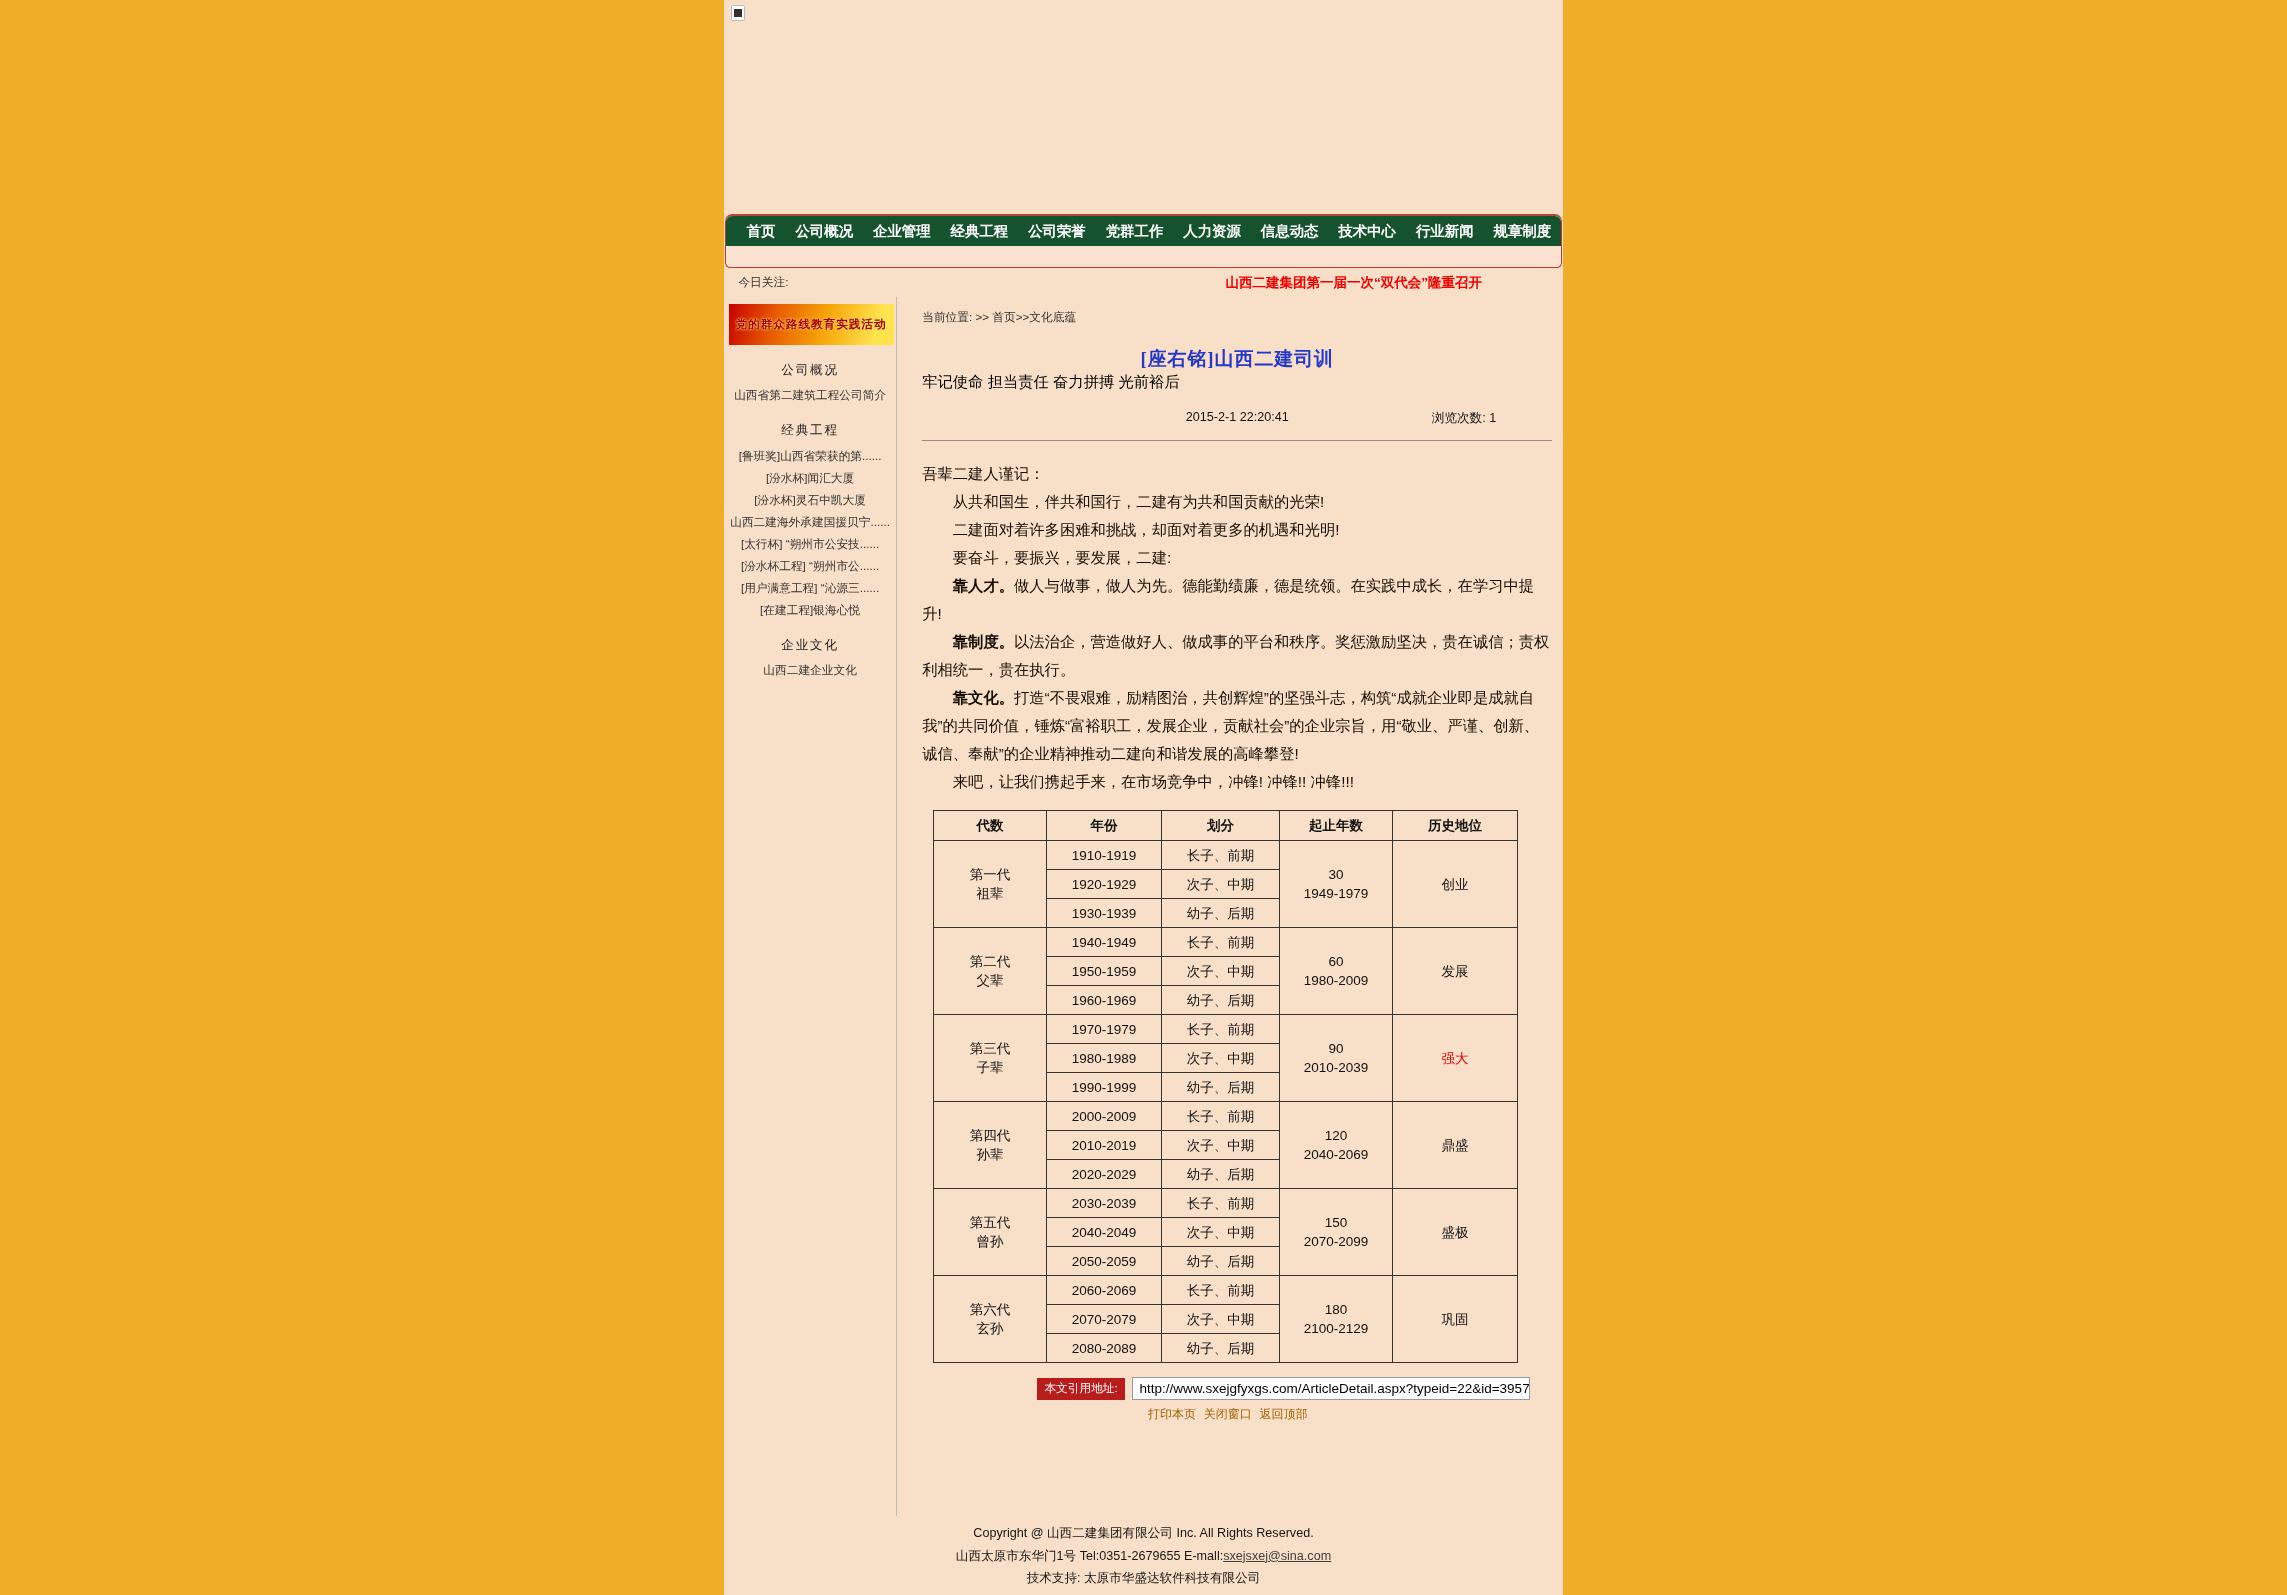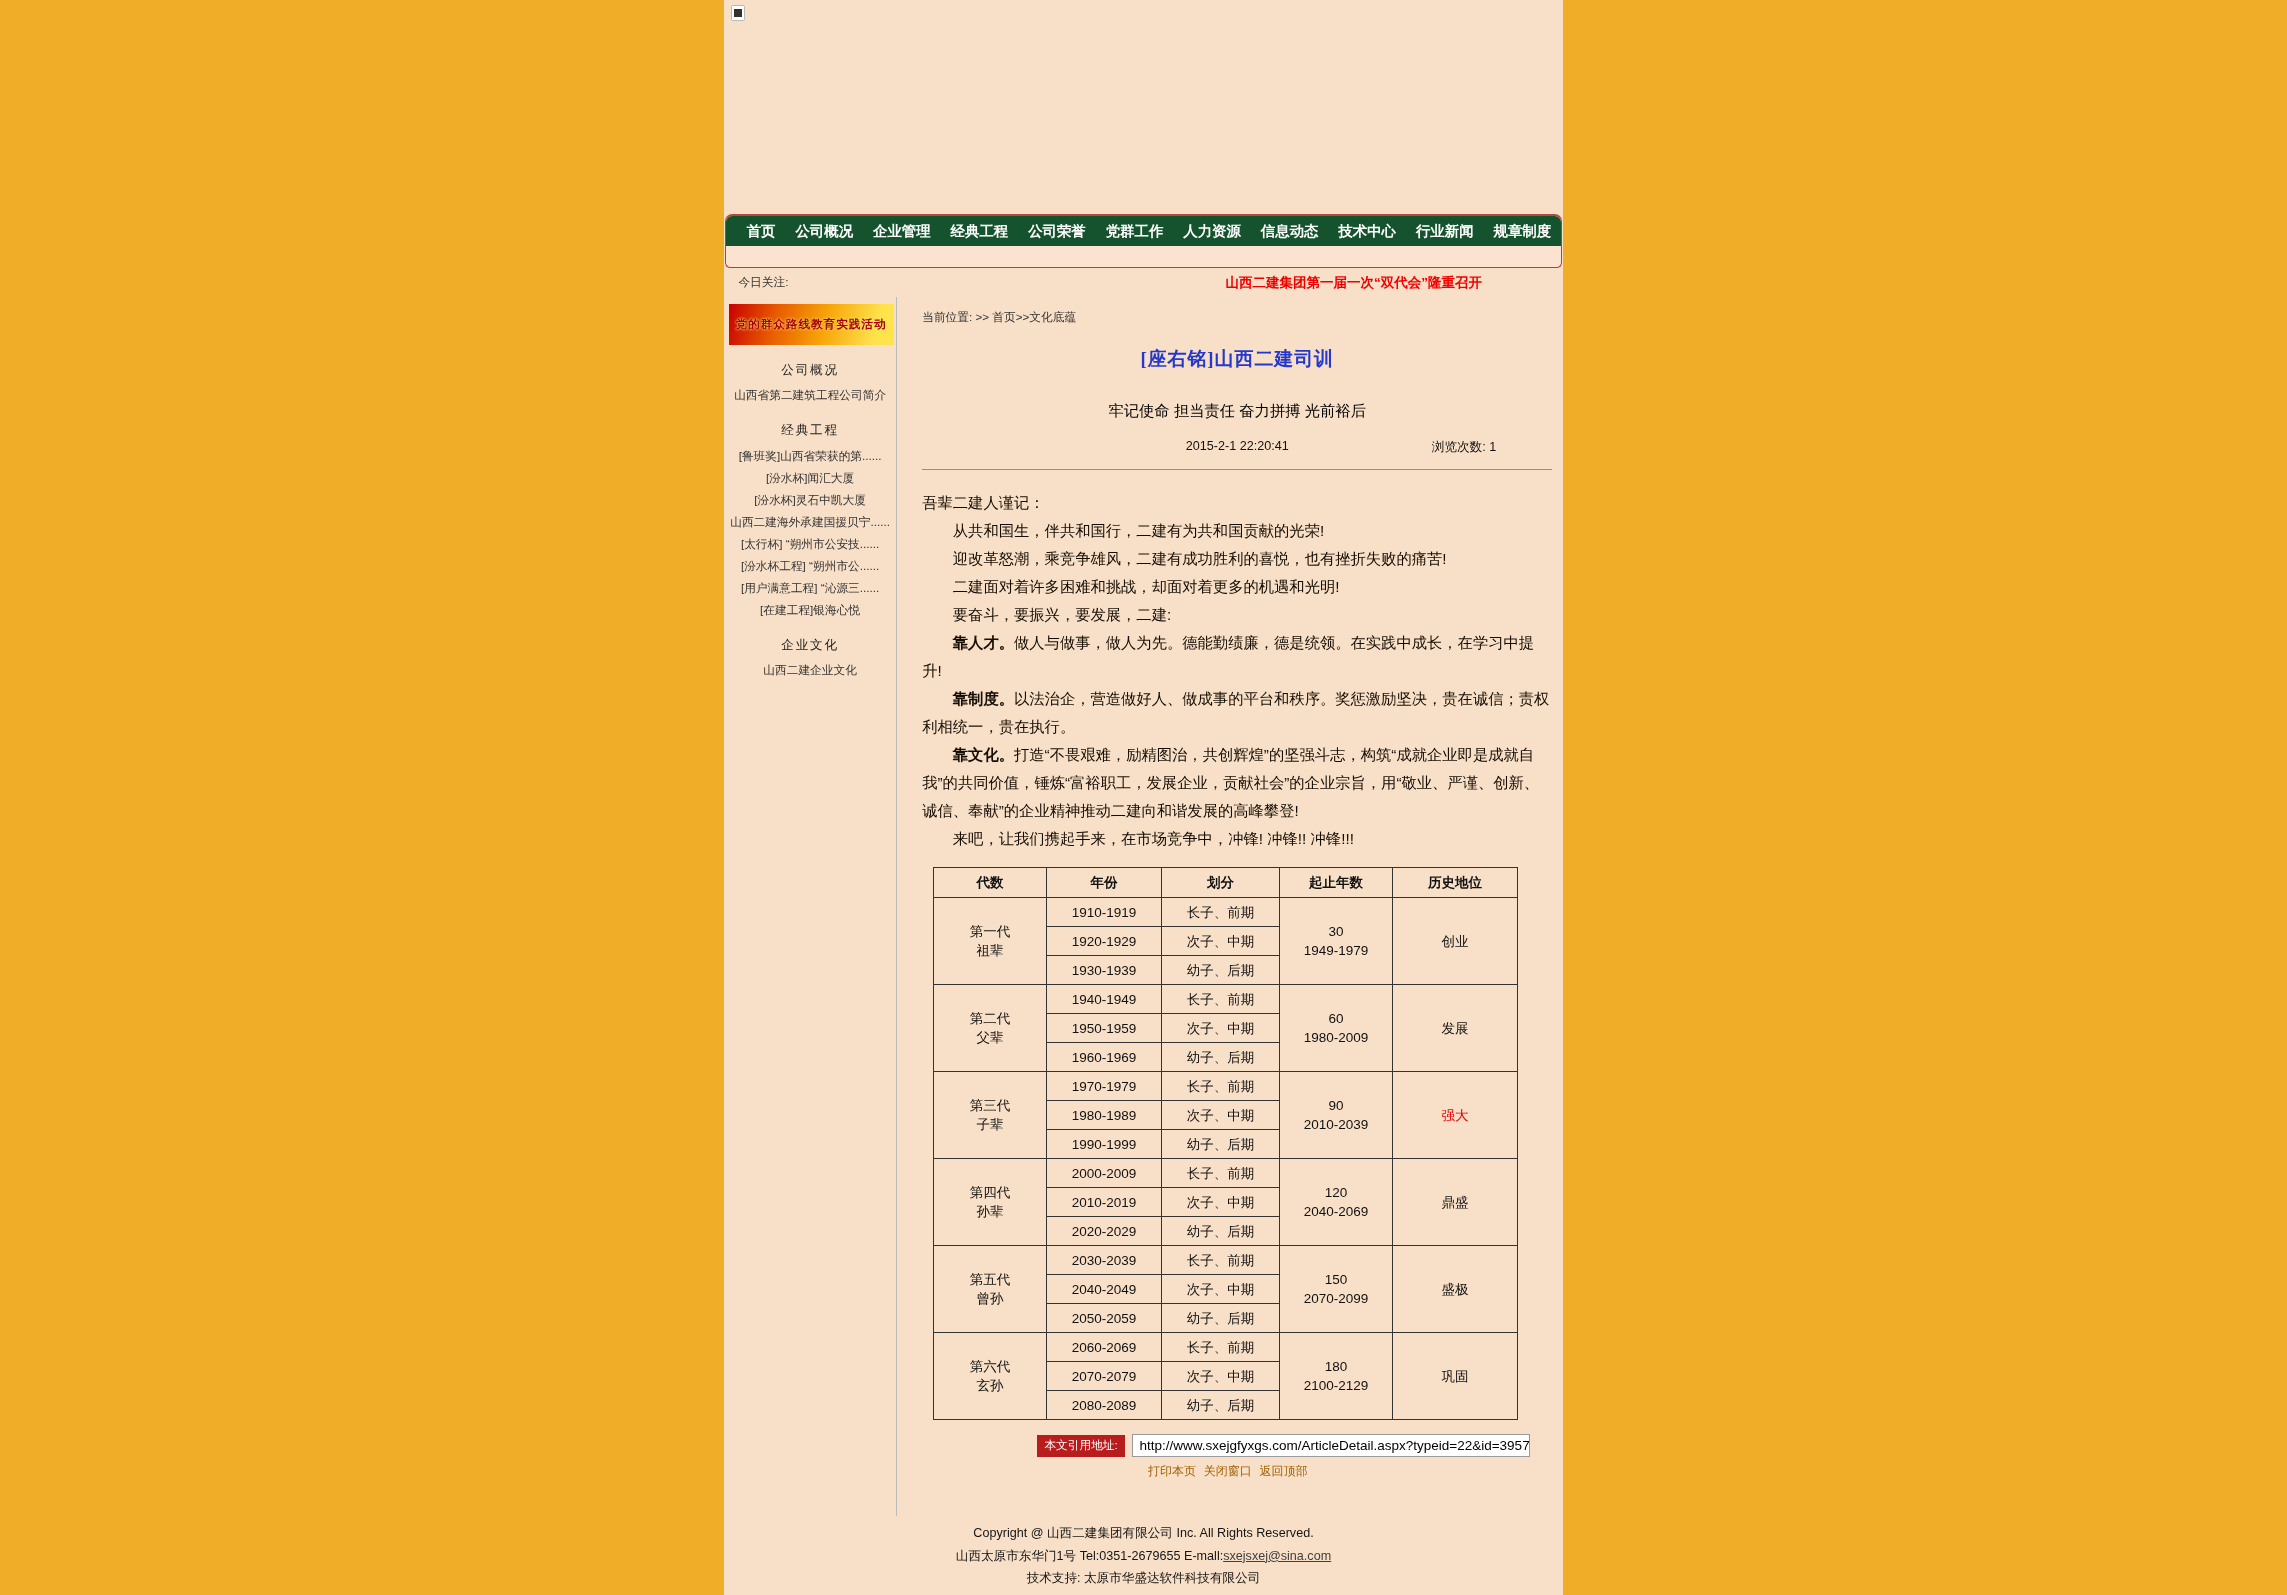--- a/index.html
+++ b/index.html
@@ -66,21 +66,21 @@
     cursor:pointer; white-space:nowrap; overflow:hidden;
   }
   .main { flex:1; padding:5.4px 10.8px 0 9px; }
   .breadcrumb { font-size:11.7px; color:#333; margin:7.2px 0 0 0; }
 
   .article-title {
     margin-top:21.6px; text-align:center; color:#2438CC;
     font-family:"Liberation Serif","DejaVu Serif",serif;
     font-weight:bold; font-size:19px; letter-spacing:0.9px;
   }
-  .article-subtitle { margin-top:29px; text-align:center; font-size:15.3px; color:#000; }
+  .article-subtitle { text-align:left; font-size:15.3px; color:#000; }
   .meta-row { margin-top:17px; position:relative; text-align:center; font-size:12.6px; color:#111; height:16px; }
   .meta-views { position:absolute; right:56px; top:0; }
   .meta-hr { border:none; border-top:0.9px solid #909090; margin:13.5px 0 0 0; }
 
   .article-body { margin-top:19px; width:630px; font-size:15.3px; line-height:28px; color:#150d04; }
   .article-body p { margin:0; text-indent:2em; }
   .article-body p.no-indent { text-indent:0; }
   .article-body b { font-weight:bold; }
 
   
@@ -172,21 +172,20 @@
       <div class="article-subtitle">牢记使命 担当责任 奋力拼搏 光前裕后</div>
       <div class="meta-row">
         <span>2015-2-1 22:20:41</span>
         <span class="meta-views">浏览次数: 1</span>
       </div>
       <hr class="meta-hr">
 
       <div class="article-body">
           <p class="no-indent">吾辈二建人谨记：</p>
           <p>从共和国生，伴共和国行，二建有为共和国贡献的光荣!</p>
-          <p>迎改革怒潮，乘竞争雄风，二建有成功胜利的喜悦，也有挫折失败的痛苦!</p>
           <p>二建面对着许多困难和挑战，却面对着更多的机遇和光明!</p>
           <p>要奋斗，要振兴，要发展，二建:</p>
           <p><b>靠人才。</b>做人与做事，做人为先。德能勤绩廉，德是统领。在实践中成长，在学习中提升!</p>
           <p><b>靠制度。</b>以法治企，营造做好人、做成事的平台和秩序。奖惩激励坚决，贵在诚信；责权利相统一，贵在执行。</p>
           <p><b>靠文化。</b>打造“不畏艰难，励精图治，共创辉煌”的坚强斗志，构筑“成就企业即是成就自我”的共同价值，锤炼“富裕职工，发展企业，贡献社会”的企业宗旨，用“敬业、严谨、创新、诚信、奉献”的企业精神推动二建向和谐发展的高峰攀登!</p>
           <p>来吧，让我们携起手来，在市场竞争中，冲锋! 冲锋!! 冲锋!!!</p>
         </div>
 
       <table class="gen-table">
         <colgroup>

